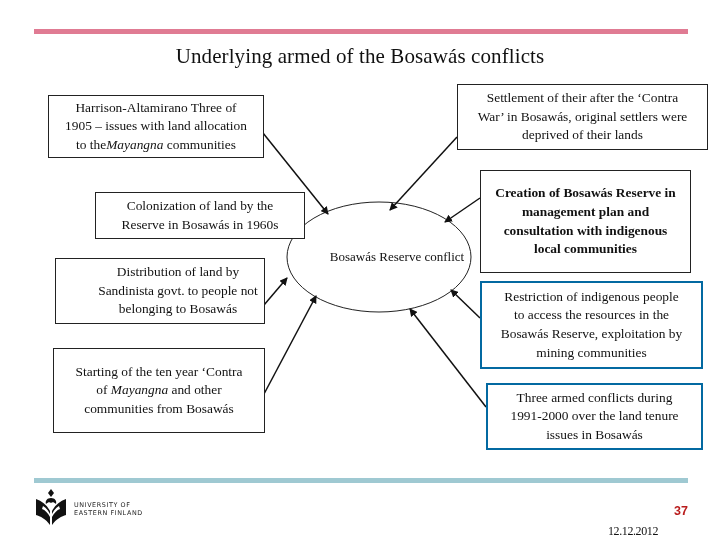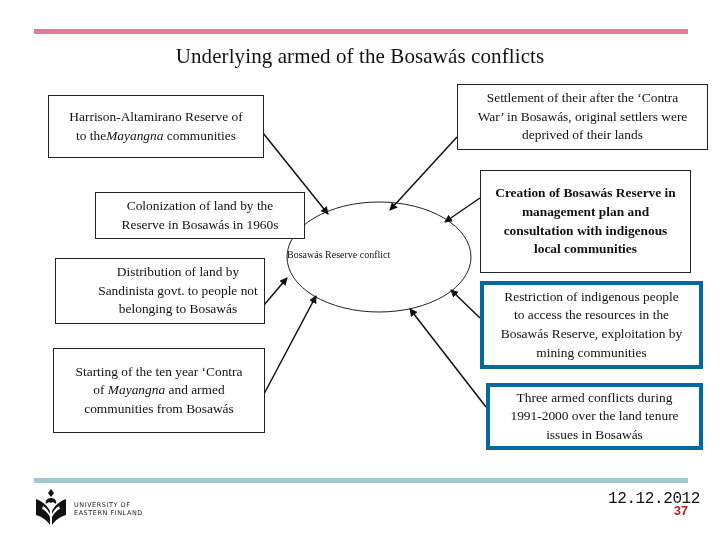--- a/index.html
+++ b/index.html
@@ -10,37 +10,37 @@
   .top-rule { position: absolute; left: 34px; top: 29px; width: 654px; height: 5px; background: #e07b93; }
   .title {
     position: absolute; left: 0; width: 720px; top: 44px; text-align: center;
     font-family: "Liberation Serif", serif; font-size: 21px; letter-spacing: 0.1px;
   }
   .box {
     position: absolute; box-sizing: border-box; border: 1px solid #222; background: #fff;
     text-align: center; font-family: "Liberation Serif", serif; font-size: 13.4px; line-height: 18.6px;
     display: flex; align-items: center; justify-content: center; padding: 0 4px;
   }
-  .box.navy { border: 4px solid #0369a1; }
+  .box.navy { border: 2px solid #0369a1; }
   .box span { display: block; }
   .box i { font-style: italic; }
   .ellipse-label {
-    position: absolute; left: 287px; top: 249px; width: 220px; 
-    font-family: "Liberation Serif", serif; font-size: 10px;
+    position: absolute; left: 287px; top: 249px; width: 220px; text-align: center;
+    font-family: "Liberation Serif", serif; font-size: 13px;
   }
   svg.diagram { position: absolute; left: 0; top: 0; }
   .bottom-rule { position: absolute; left: 34px; top: 478px; width: 654px; height: 5px; background: #9fc9d2; }
   .logo { position: absolute; left: 34px; top: 489px; width: 34px; height: 38px; }
   .logo-text {
     position: absolute; left: 74px; top: 501px; font-family: "DejaVu Sans", sans-serif;
     font-size: 6.4px; line-height: 8px; letter-spacing: 0.6px; color: #222;
   }
   .footer-date {
-    position: absolute; left: 608px; top: 490px; font-family: Liberation Mono, monospace;
-    font-size: 16px; color: #111; letter-spacing: -0.4px;
+    position: absolute; left: 608px; top: 524px; font-family: Liberation Serif, serif;
+    font-size: 12px; color: #111; letter-spacing: -0.4px;
   }
   .footer-page {
     position: absolute; left: 674px; top: 504px; font-family: "Liberation Sans", sans-serif;
     font-size: 12.5px; font-weight: bold; color: #b91c1c;
   }
 </style>
 </head>
 <body>
 
 <div class="top-rule"></div>
@@ -62,21 +62,22 @@
   <line x1="457" y1="137" x2="390" y2="210" stroke="#111" stroke-width="1.5" marker-end="url(#arrow)"></line>
   <line x1="480" y1="198" x2="445" y2="222" stroke="#111" stroke-width="1.5" marker-end="url(#arrow)"></line>
   <line x1="480" y1="318" x2="451" y2="290" stroke="#111" stroke-width="1.5" marker-end="url(#arrow)"></line>
   <line x1="486" y1="407" x2="410" y2="309" stroke="#111" stroke-width="1.5" marker-end="url(#arrow)"></line>
 </svg>
 
 <div class="ellipse-label">Bosawás Reserve conflict</div>
 
 <div class="box" style="left:48px; top:95px; width:216px; height:63px;">
   <div>
-    <span>Harrison-Altamirano Reserve of</span>
+    <span>Harrison-Altamirano Three of</span>
+    <span>1905 – issues with land allocation</span>
     <span><span style="display:inline">to the</span><i>Mayangna</i><span style="display:inline"> communities</span></span>
   </div>
 </div>
 
 <div class="box" style="left:55px; top:192px; width:210px; height:47px;margin-left:40px;">
   <div>
     <span>Colonization of land by the</span>
     <span>Reserve in Bosawás in 1960s</span>
   </div>
 </div>
@@ -85,21 +86,21 @@
   <div>
     <span>Distribution of land by</span>
     <span>Sandinista govt. to people not</span>
     <span>belonging to Bosawás</span>
   </div>
 </div>
 
 <div class="box" style="left:53px; top:348px; width:212px; height:85px;">
   <div>
     <span>Starting of the ten year ‘Contra</span>
-    <span><span style="display:inline">of </span><i>Mayangna</i><span style="display:inline"> and armed</span></span>
+    <span><span style="display:inline">of </span><i>Mayangna</i><span style="display:inline"> and other</span></span>
     <span>communities from Bosawás</span>
   </div>
 </div>
 
 <div class="box" style="left:457px; top:84px; width:251px; height:66px;">
   <div>
     <span>Settlement of their after the ‘Contra</span>
     <span>War’ in Bosawás, original settlers were</span>
     <span>deprived of their lands</span>
   </div>

